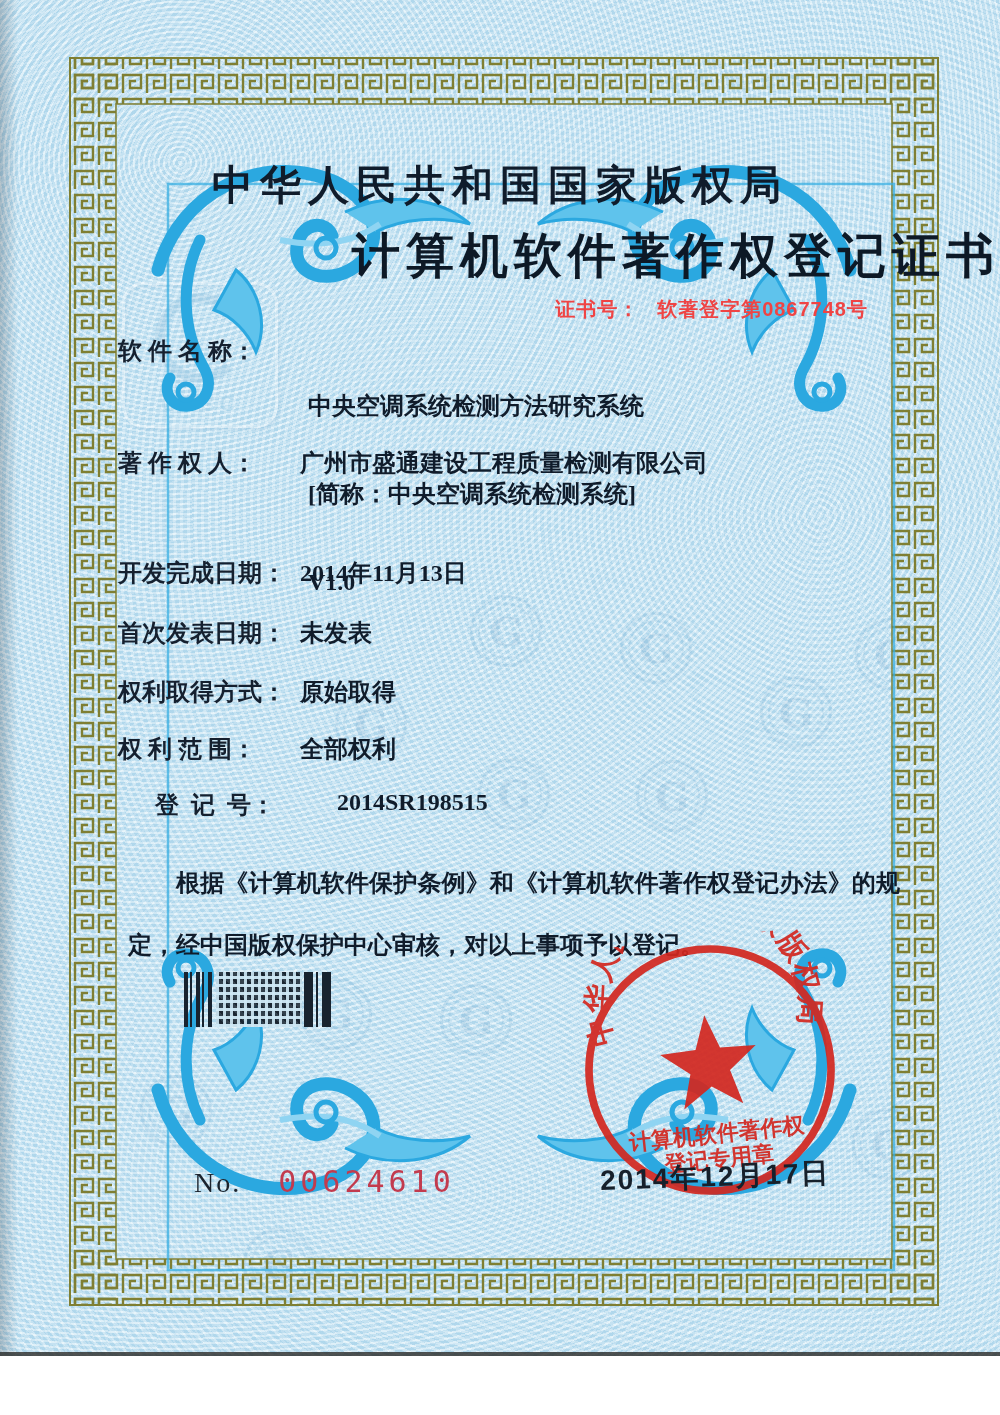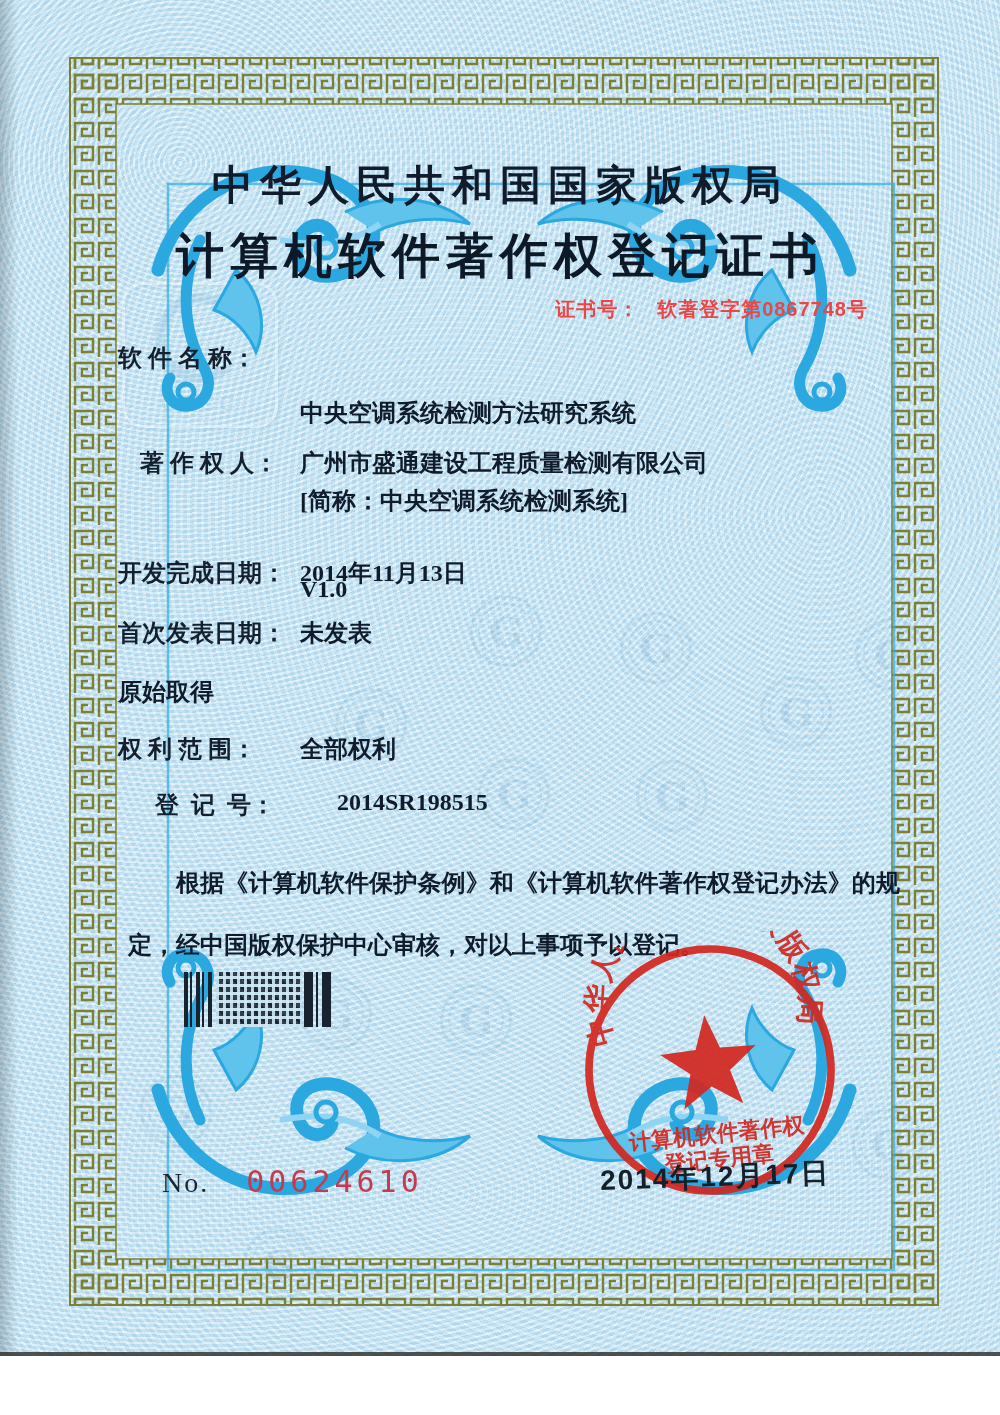--- a/index.html
+++ b/index.html
@@ -25,21 +25,21 @@
         box-shadow:2px 2px 3px rgba(120,170,205,.55), inset 2px 2px 3px rgba(120,170,205,.45);
         display:flex;flex-direction:column;align-items:center;justify-content:center;}
   .cpcc .cring{width:70px;height:70px;border:10px solid rgba(140,190,220,.8);border-right-color:transparent;
         border-radius:50%;}
   .cpcc .cword{margin-top:8px;font:bold 22px "Liberation Sans",sans-serif;letter-spacing:4px;
         color:rgba(150,200,228,.95);text-shadow:1px 1px 0 rgba(255,255,255,.8);}
   
   .frame{position:absolute;left:0;top:0;z-index:2;pointer-events:none;}
   .authority{position:absolute;left:0;top:158px;width:1000px;text-align:center;z-index:3;
     font:900 41px "Liberation Sans","DejaVu Sans",sans-serif;letter-spacing:7px;color:#101c2b;}
-  .cert-title{position:absolute;left:0;top:224px;width:1000px;text-align:center;z-index:3;
+  .cert-title{position:absolute;left:0;top:224px;width:1000px;text-align:right;z-index:3;
     font:900 48px "Liberation Sans","DejaVu Sans",sans-serif;letter-spacing:6px;color:#0d1926;}
   .certno{position:absolute;left:0;top:296px;width:868px;text-align:right;z-index:3;
     font:700 20px "Liberation Sans",sans-serif;color:#ef4444;letter-spacing:1px;}
   .certno .gap{display:inline-block;width:18px;}
   .row{position:absolute;left:118px;z-index:3;display:flex;font-size:24px;font-weight:700;}
   .row .lbl{width:182px;white-space:pre;color:#15202f;flex:none;}
   .row .val{color:#101c2b;white-space:pre;}
   .name-lines div{line-height:34px;}
   .statement{position:absolute;left:128px;top:852px;width:772px;z-index:3;
     font-size:24px;font-weight:700;line-height:62px;text-indent:2em;color:#101c2b;text-align:justify;}
@@ -48,21 +48,21 @@
   .bc-left,.bc-right{width:30px;flex:none;background:
     repeating-linear-gradient(90deg,#18232f 0 4px,transparent 4px 6px,#18232f 6px 8px,transparent 8px 12px);}
   .bc-right{background:
     repeating-linear-gradient(90deg,#18232f 0 9px,transparent 9px 12px,#18232f 12px 14px,transparent 14px 18px);}
   .bc-mid{flex:1;margin:0 2px;background-color:rgba(24,35,47,.85);background-image:
     repeating-linear-gradient(0deg,rgba(207,233,246,.95) 0 3px,transparent 3px 8px),
     repeating-linear-gradient(90deg,rgba(207,233,246,.9) 0 3px,transparent 3px 7px),
     repeating-linear-gradient(45deg,transparent 0 5px,rgba(24,35,47,.9) 5px 8px);}
   
   .serial{position:absolute;left:162px;top:1164px;z-index:3;font-size:28px;color:#1c242e;}
-  .serial .no-lbl{font:500 28px "Liberation Serif",serif;letter-spacing:2px;}
+  .serial .no-lbl{font:500 28px "Liberation Serif",serif;letter-spacing:2px;margin-left:32px;}
   .serial .no-val{font:500 30px "DejaVu Sans Mono",monospace;color:#c23b4e;letter-spacing:4px;margin-left:30px;}
   .seal{position:absolute;left:578px;top:938px;width:264px;height:264px;z-index:3;transform:rotate(-6deg);opacity:.92;}
   .issue-date{position:absolute;left:600px;top:1158px;z-index:4;transform:rotate(-2deg);
     font:700 28px "Liberation Sans",sans-serif;color:#16202b;letter-spacing:2px;}
 </style>
 </head>
 <body>
 
 <div class="stage">
 
@@ -115,45 +115,46 @@
     <use href="#flourish" transform="translate(140,120)"></use>
     <use href="#flourish" transform="translate(868,120) scale(-1,1)"></use>
     <use href="#flourish" transform="translate(140,1240) scale(1,-1)"></use>
     <use href="#flourish" transform="translate(868,1240) scale(-1,-1)"></use>
   </svg>
 
   <div class="authority">中华人民共和国国家版权局</div>
   <div class="cert-title">计算机软件著作权登记证书</div>
   <div class="certno"><span>证书号：</span><span class="gap"></span><span>软著登字第0867748号</span></div>
 
-  <div class="row" style="top:342px;">
+  <div class="row" style="top:335px;gap:8px;">
     <span class="lbl">软 件 名 称：</span>
     <span class="val name-lines">
       <div>中央空调系统检测方法研究系统</div>
       <div>[简称：中央空调系统检测系统]</div>
       <div>V1.0</div>
     </span>
   </div>
 
-  <div class="row" style="top:447px;text-align:center;">
+  <div class="row" style="top:447px;">
     <span class="lbl">著 作 权 人：</span>
     <span class="val">广州市盛通建设工程质量检测有限公司</span>
   </div>
 
   <div class="row" style="top:557px;">
     <span class="lbl">开发完成日期：</span>
     <span class="val">2014年11月13日</span>
   </div>
 
   <div class="row" style="top:617px;">
     <span class="lbl">首次发表日期：</span>
     <span class="val">未发表</span>
   </div>
 
   <div class="row" style="top:676px;">
+    <span class="lbl">权利取得方式：</span>
     <span class="val">原始取得</span>
   </div>
 
   <div class="row" style="top:733px;justify-content:center;">
     <span class="lbl">权 利 范 围：</span>
     <span class="val">全部权利</span>
   </div>
 
   <div class="row" style="top:789px;padding-left:37px;">
     <span class="lbl">登  记  号：</span>

